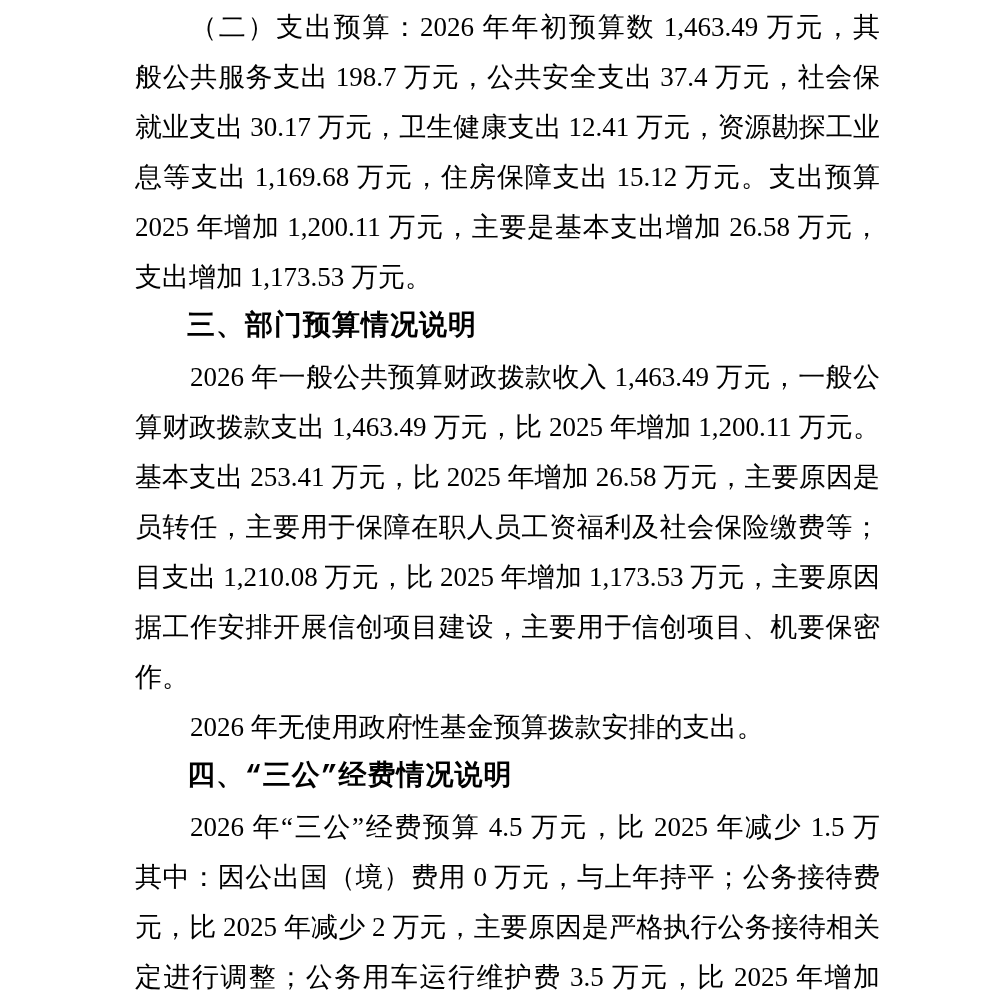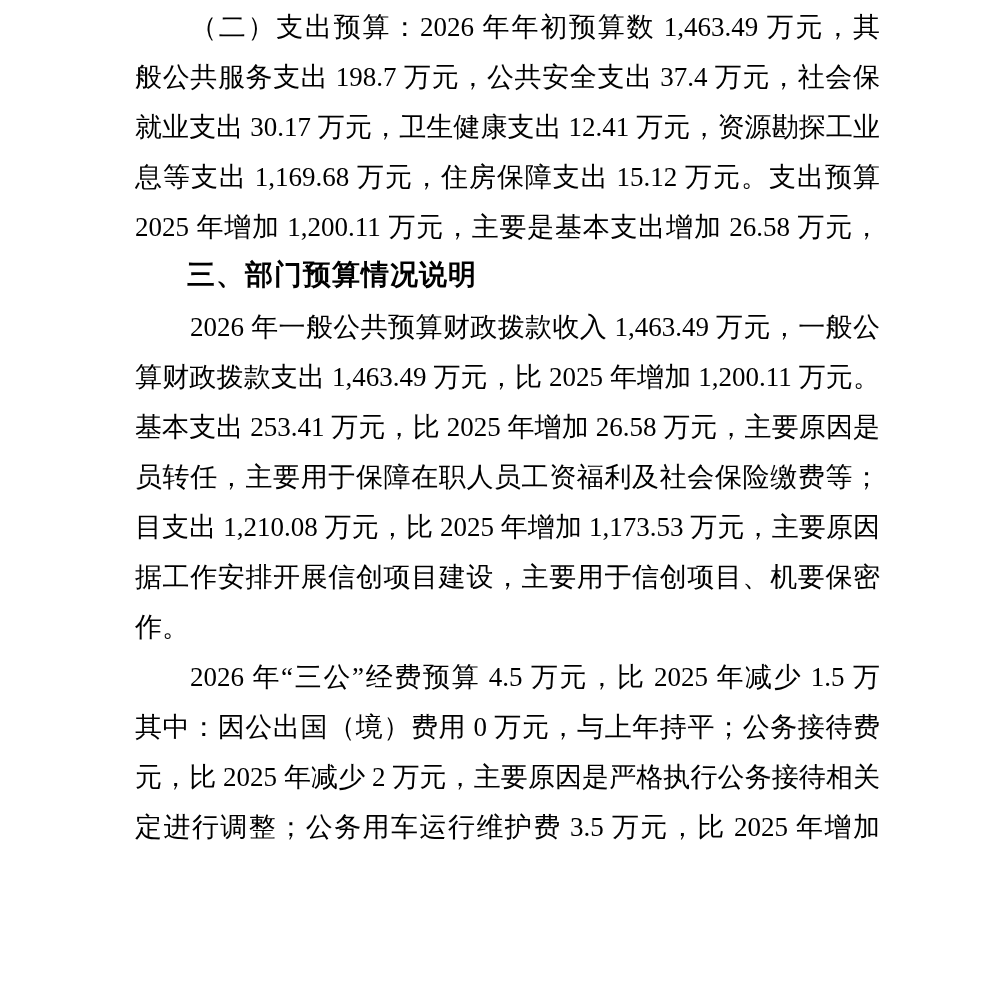--- a/index.html
+++ b/index.html
@@ -52,26 +52,29 @@
 </head>
 <body>
 
 <div class="page">
   <div class="textblock">
     <div class="line indent j">（二）支出预算：2026 年年初预算数 1,463.49 万元，其中：一</div>
     <div class="line j">般公共服务支出 198.7 万元，公共安全支出 37.4 万元，社会保障和</div>
     <div class="line j">就业支出 30.17 万元，卫生健康支出 12.41 万元，资源勘探工业信</div>
     <div class="line j">息等支出 1,169.68 万元，住房保障支出 15.12 万元。支出预算比</div>
     <div class="line j">2025 年增加 1,200.11 万元，主要是基本支出增加 26.58 万元，项目</div>
+    <div class="line">支出增加 1,173.53 万元。</div>
     <div class="line heading">三、部门预算情况说明</div>
     <div class="line indent j">2026 年一般公共预算财政拨款收入 1,463.49 万元，一般公共预</div>
     <div class="line j">算财政拨款支出 1,463.49 万元，比 2025 年增加 1,200.11 万元。其中：</div>
     <div class="line j">基本支出 253.41 万元，比 2025 年增加 26.58 万元，主要原因是人</div>
     <div class="line j">员转任，主要用于保障在职人员工资福利及社会保险缴费等；项</div>
     <div class="line j">目支出 1,210.08 万元，比 2025 年增加 1,173.53 万元，主要原因是根</div>
     <div class="line j">据工作安排开展信创项目建设，主要用于信创项目、机要保密工</div>
     <div class="line">作。</div>
+    <div class="line indent">2026 年无使用政府性基金预算拨款安排的支出。</div>
+    <div class="line heading">四、“三公”经费情况说明</div>
     <div class="line indent j">2026 年“三公”经费预算 4.5 万元，比 2025 年减少 1.5 万元。</div>
     <div class="line j">其中：因公出国（境）费用 0 万元，与上年持平；公务接待费 1 万</div>
     <div class="line j">元，比 2025 年减少 2 万元，主要原因是严格执行公务接待相关规</div>
     <div class="line j">定进行调整；公务用车运行维护费 3.5 万元，比 2025 年增加 0.5 万</div>
   </div>
 </div>
 
 </body></html>

